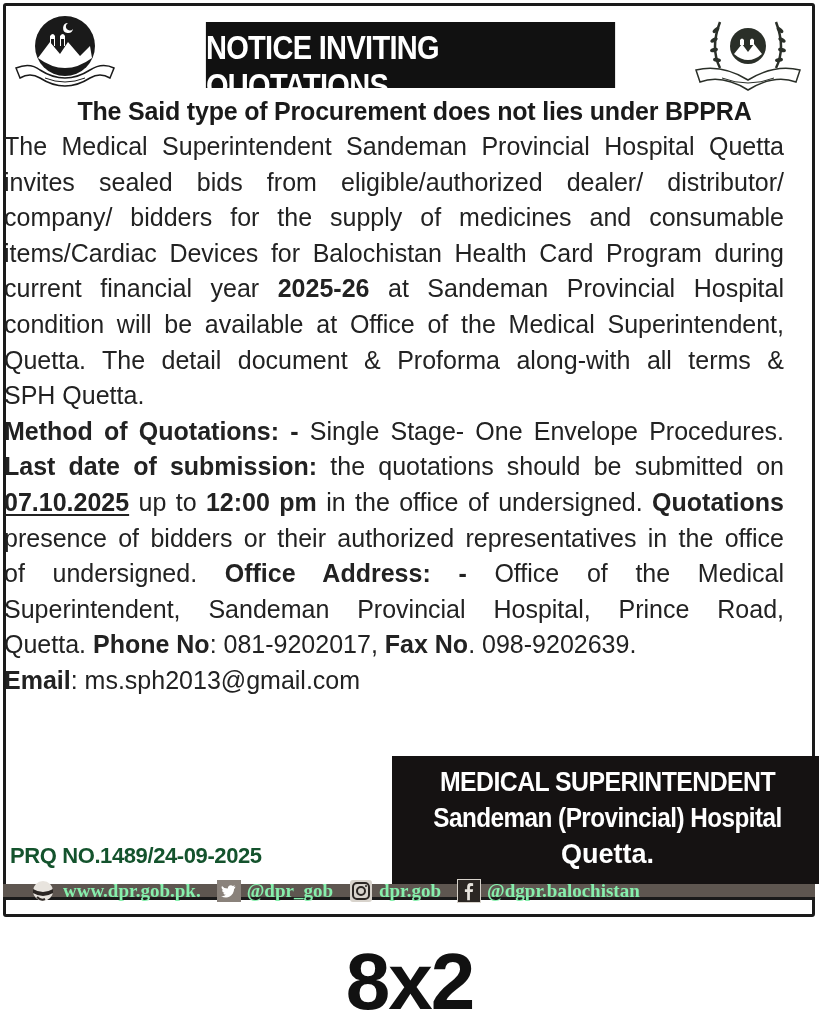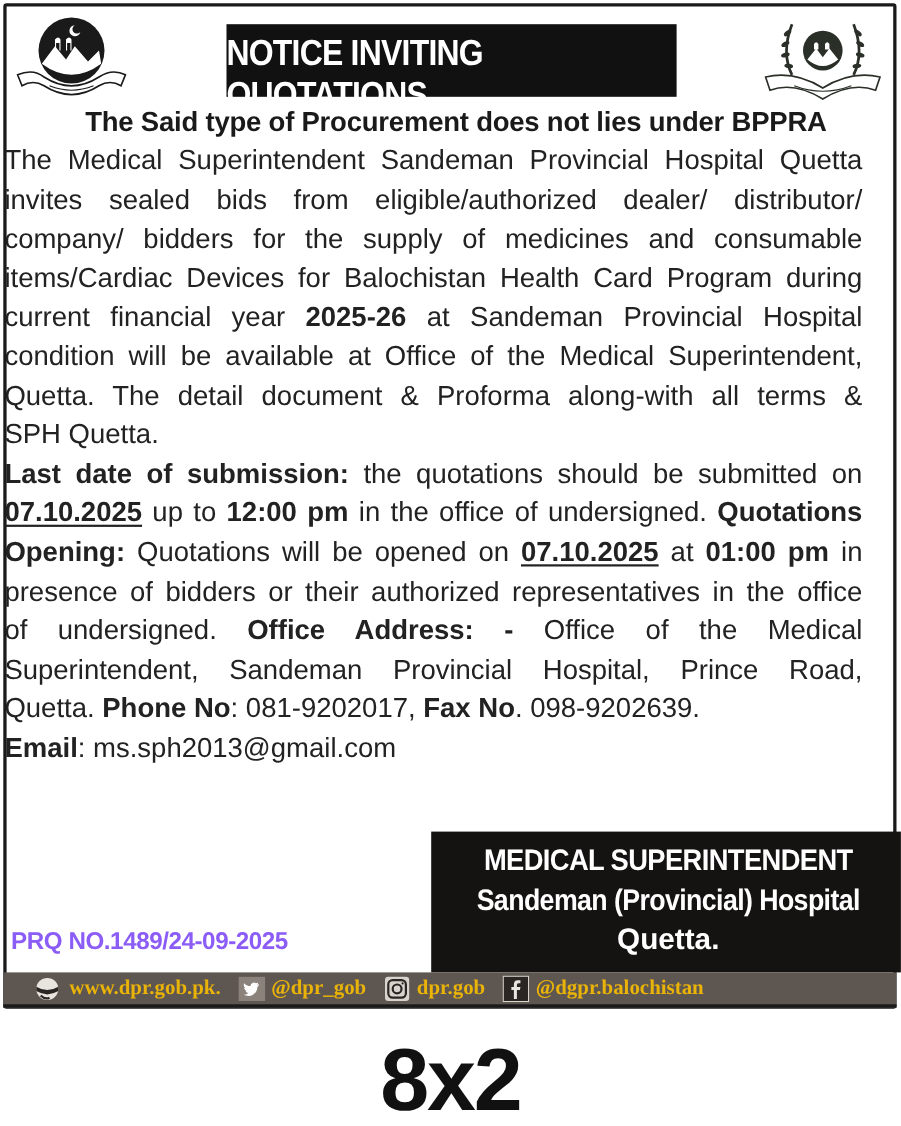--- a/index.html
+++ b/index.html
@@ -34,36 +34,36 @@
     position: absolute; left: 4px; top: 129px; width: 780px;
     font-size: 25px; line-height: 35.6px; color: #222;
     text-align: justify; text-align-last: left;
   }
   .body-text .ln { display: block; white-space: nowrap; text-align: justify; text-align-last: justify; transform-origin: left; }
   .body-text .ln.last { text-align-last: left; }
   .b { font-weight: bold; }
   .u { font-weight: bold; text-decoration: underline; text-decoration-thickness: 2px; text-underline-offset: 3px; }
 
   .prq {
-    position: absolute; left: 10px; top: 843px; font-weight: bold; font-size: 22px; color: #8b5cf6;
+    position: absolute; left: 10px; top: 843px; font-weight: bold; font-size: 22px; color: #14532d;
     letter-spacing: -0.4px;
   }
 
   .signature-box {
     position: absolute; left: 392px; top: 756px; width: 431px; height: 128px;
     background: #151212; color: #fff; text-align: center; font-weight: bold;
     padding-top: 8px;
   }
   .signature-box .l1 { font-size: 27px; line-height: 36px; letter-spacing: -0.6px; transform: scaleX(0.92); }
   .signature-box .l2 { font-size: 27px; line-height: 36px; letter-spacing: -0.6px; transform: scaleX(0.9); }
   .signature-box .l3 { font-size: 27px; line-height: 36px; }
 
   .footer-bar {
-    position: absolute; left: 3px; top: 884px; width: 812px; height: 32px;
-    background: #5e5650; color: #eab308;
+    position: absolute; left: 3px; top: 884px; width: 812px; height: 16px;
+    background: #5e5650; color: #86efac;
     display: flex; align-items: center; padding-left: 26px;
     font-family: "Liberation Serif", serif; font-weight: bold; font-size: 19px;
     border-bottom: 3px solid #1a1a1a;
   }
   .footer-item { display: flex; align-items: center; margin-right: 16px; }
   .footer-icon { display: inline-flex; align-items: center; justify-content: center; margin-right: 6px; }
   .ic-globe { width: 28px; height: 24px; }
   .ic-twitter { width: 24px; height: 22px; background: #8a827b; }
   .ic-insta { width: 24px; height: 24px; }
   .ic-fb { width: 24px; height: 24px; background: #2b2623; border: 1px solid #d8d3cc; }
@@ -120,26 +120,26 @@
 <div class="body-text">
   <span class="ln" style="white-space: pre;">The Medical Superintendent Sandeman Provincial Hospital Quetta</span>
   <span class="ln" style="white-space: pre;">invites sealed bids from eligible/authorized dealer/ distributor/</span>
   <span class="ln" style="white-space: pre;">company/ bidders for the supply of medicines and consumable</span>
   <span class="ln" style="white-space: pre;">items/Cardiac Devices for Balochistan Health Card Program during</span>
   <span class="ln"><span style="white-space: pre;">current financial year </span><span class="b" style="white-space: pre;">2025-26</span><span style="white-space: pre;"> at Sandeman Provincial Hospital</span></span>
   <span class="ln" style="white-space: pre;">condition will be available at Office of the Medical Superintendent,</span>
   <span class="ln" style="white-space: pre;">Quetta. The detail document &amp; Proforma along-with all terms &amp;</span>
   <span class="ln last" style="white-space: pre;">SPH Quetta.</span>
 
+  <span class="ln"><span class="b" style="white-space: pre;">Method of Quotations: - </span><span style="white-space: pre;">Single Stage- One Envelope Procedures.</span></span>
 
   <span class="ln"><span class="b" style="white-space: pre;">Last date of submission:</span><span style="white-space: pre;"> the quotations should be submitted on</span></span>
 
   <span class="ln"><span class="u" style="white-space: pre;">07.10.2025</span><span style="white-space: pre;"> up to </span><span class="b" style="white-space: pre;">12:00 pm</span><span style="white-space: pre;"> in the office of undersigned. </span><span class="b" style="white-space: pre;">Quotations</span></span>
 
-  <span class="ln"><span class="b" style="white-space: pre;">Opening:</span><span style="white-space: pre;"> Quotations will be opened on </span><span class="u" style="white-space: pre;">07.10.2025</span><span style="white-space: pre;"> at </span><span class="b" style="white-space: pre;">01:00 pm</span><span style="white-space: pre;"> in</span></span>
 
   <span class="ln" style="white-space: pre;">presence of bidders or their authorized representatives in the office</span>
 
   <span class="ln"><span style="white-space: pre;">of undersigned. </span><span class="b" style="white-space: pre;">Office Address: - </span><span style="white-space: pre;">Office of the Medical</span></span>
 
   <span class="ln" style="white-space: pre;">Superintendent, Sandeman Provincial Hospital, Prince Road,</span>
 
   <span class="ln last"><span style="white-space: pre;">Quetta. </span><span class="b" style="white-space: pre;">Phone No</span><span style="white-space: pre;">: 081-9202017, </span><span class="b" style="white-space: pre;">Fax No</span><span style="white-space: pre;">. 098-9202639.</span></span>
 
   <span class="ln last"><span class="b" style="white-space: pre;">Email</span><span style="white-space: pre;">: ms.sph2013@gmail.com</span></span>

